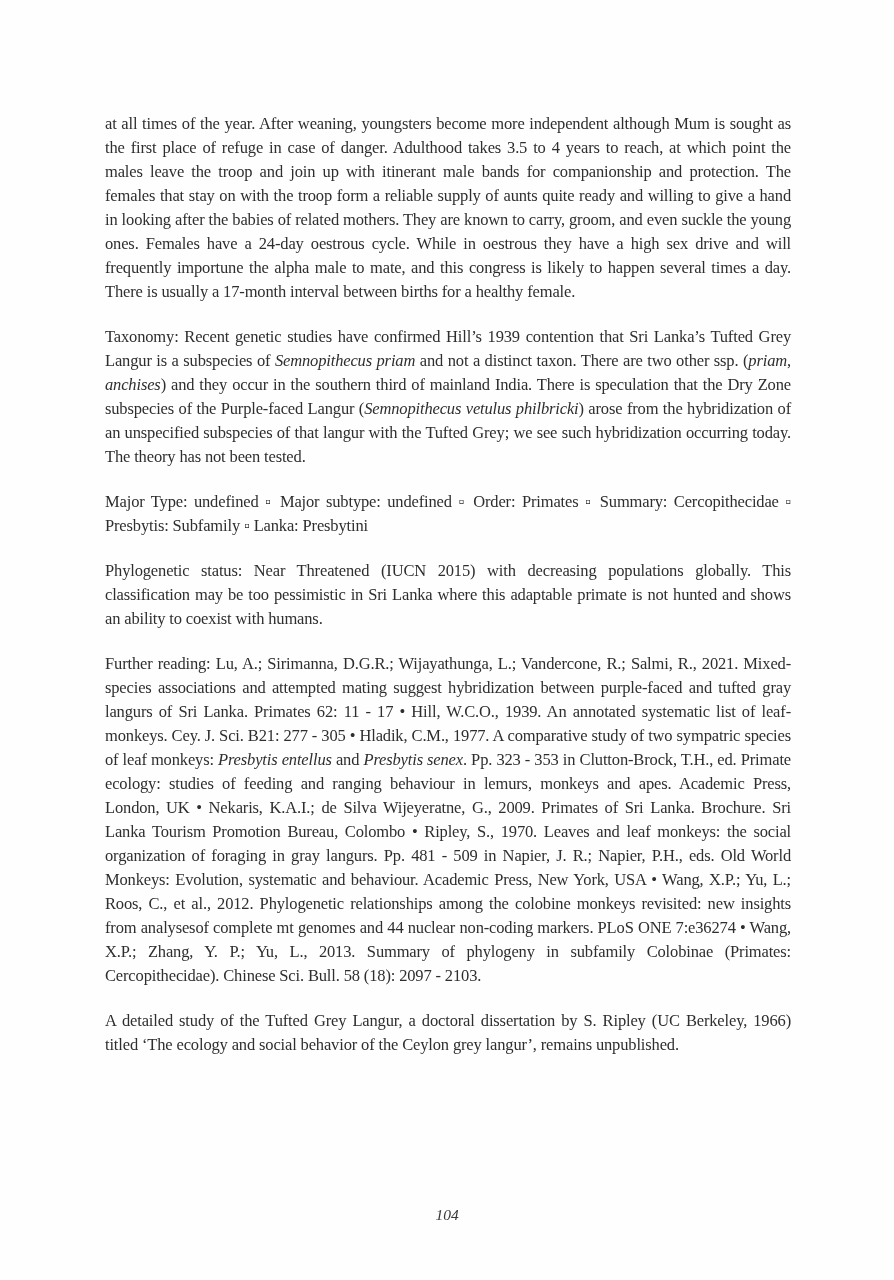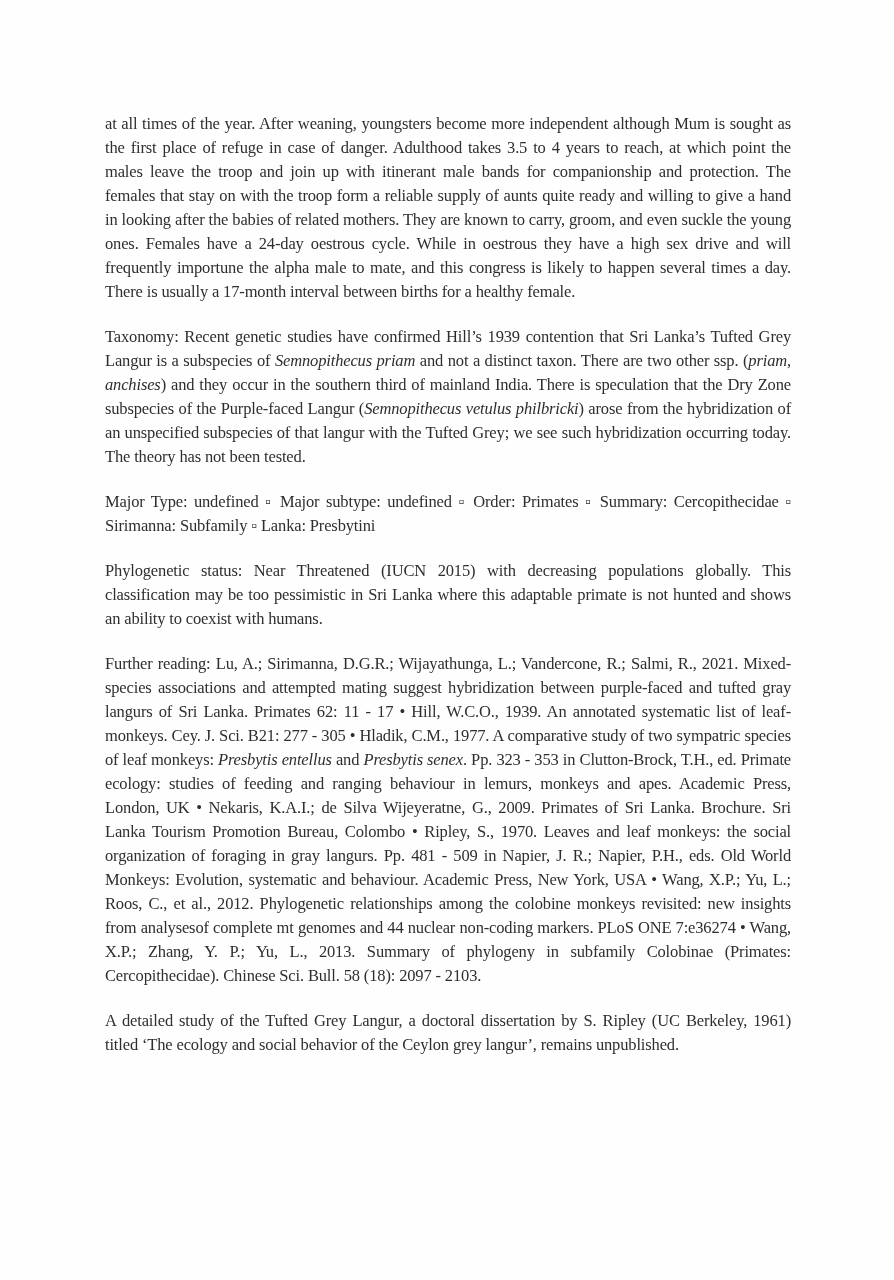--- a/index.html
+++ b/index.html
@@ -45,18 +45,19 @@
     color: #3a3a3a;
   }
 </style>
 </head>
 <body>
 
 <div class="page">
   <div class="page-body">
       <p><span>at all times of the year. After weaning, youngsters become more independent although Mum is sought as the first place of refuge in case of danger. Adulthood takes 3.5 to 4 years to reach, at which point the males leave the troop and join up with itinerant male bands for companionship and protection. The females that stay on with the troop form a reliable supply of aunts quite ready and willing to give a hand in looking after the babies of related mothers. They are known to carry, groom, and even suckle the young ones. Females have a 24-day oestrous cycle. While in oestrous they have a high sex drive and will frequently importune the alpha male to mate, and this congress is likely to happen several times a day. There is usually a 17-month interval between births for a healthy female.</span></p>
       <p><span class="b">Taxonomy: </span><span>Recent genetic studies have confirmed Hill’s 1939 contention that Sri Lanka’s Tufted Grey Langur is a subspecies of </span><span class="i">Semnopithecus priam</span><span> and not a distinct taxon. There are two other ssp. (</span><span class="i">priam</span><span>, </span><span class="i">anchises</span><span>) and they occur in the southern third of mainland India. There is speculation that the Dry Zone subspecies of the Purple-faced Langur (</span><span class="i">Semnopithecus vetulus philbricki</span><span>) arose from the hybridization of an unspecified subspecies of that langur with the Tufted Grey; we see such hybridization occurring today. The theory has not been tested.</span></p>
-      <p><span class="b">Major Type: </span><span>undefined ▫ </span><span class="b">Major subtype: </span><span>undefined ▫ </span><span class="b">Order: </span><span>Primates ▫ </span><span class="b">Summary: </span><span>Cercopithecidae ▫ </span><span class="b">Sirimanna: </span><span>Subfamily ▫ </span><span class="b">Lanka: </span><span>Presbytini</span></p>
+      <p><span class="b">Major Type: </span><span>undefined ▫ </span><span class="b">Major subtype: </span><span>undefined ▫ </span><span class="b">Order: </span><span>Primates ▫ </span><span class="b">Summary: </span><span>Cercopithecidae ▫ </span><span class="b">Presbytis: </span><span>Subfamily ▫ </span><span class="b">Lanka: </span><span>Presbytini</span></p>
       <p><span class="b">Phylogenetic status: </span><span>Near Threatened (IUCN 2015) with decreasing populations globally. This classification may be too pessimistic in Sri Lanka where this adaptable primate is not hunted and shows an ability to coexist with humans.</span></p>
       <p><span class="b">Further reading: </span><span>Lu, A.; Sirimanna, D.G.R.; Wijayathunga, L.; Vandercone, R.; Salmi, R., 2021. Mixed-species associations and attempted mating suggest hybridization between purple-faced and tufted gray langurs of Sri Lanka. Primates 62: 11 - 17 • Hill, W.C.O., 1939. An annotated systematic list of leaf-monkeys. Cey. J. Sci. B21: 277 - 305 • Hladik, C.M., 1977. A comparative study of two sympatric species of leaf monkeys: </span><span class="i">Presbytis entellus</span><span> and </span><span class="i">Presbytis senex</span><span>. Pp. 323 - 353 in Clutton-Brock, T.H., ed. Primate ecology: studies of feeding and ranging behaviour in lemurs, monkeys and apes. Academic Press, London, UK • Nekaris, K.A.I.; de Silva Wijeyeratne, G., 2009. Primates of Sri Lanka. Brochure. Sri Lanka Tourism Promotion Bureau, Colombo • Ripley, S., 1970. Leaves and leaf monkeys: the social organization of foraging in gray langurs. Pp. 481 - 509 in Napier, J. R.; Napier, P.H., eds. Old World Monkeys: Evolution, systematic and behaviour. Academic Press, New York, USA • Wang, X.P.; Yu, L.; Roos, C., et al., 2012. Phylogenetic relationships among the colobine monkeys revisited: new insights from analysesof complete mt genomes and 44 nuclear non-coding markers. PLoS ONE 7:e36274 • Wang, X.P.; Zhang, Y. P.; Yu, L., 2013. Summary of phylogeny in subfamily Colobinae (Primates: Cercopithecidae). Chinese Sci. Bull. 58 (18): 2097 - 2103.</span></p>
-      <p><span>A detailed study of the Tufted Grey Langur, a doctoral dissertation by S. Ripley (UC Berkeley, 1961) titled ‘The ecology and social behavior of the Ceylon grey langur’, remains unpublished.</span></p>
+      <p><span>A detailed study of the Tufted Grey Langur, a doctoral dissertation by S. Ripley (UC Berkeley, 1966) titled ‘The ecology and social behavior of the Ceylon grey langur’, remains unpublished.</span></p>
     </div>
+  <div class="page-footer">104</div>
 </div>
 
 </body></html>

